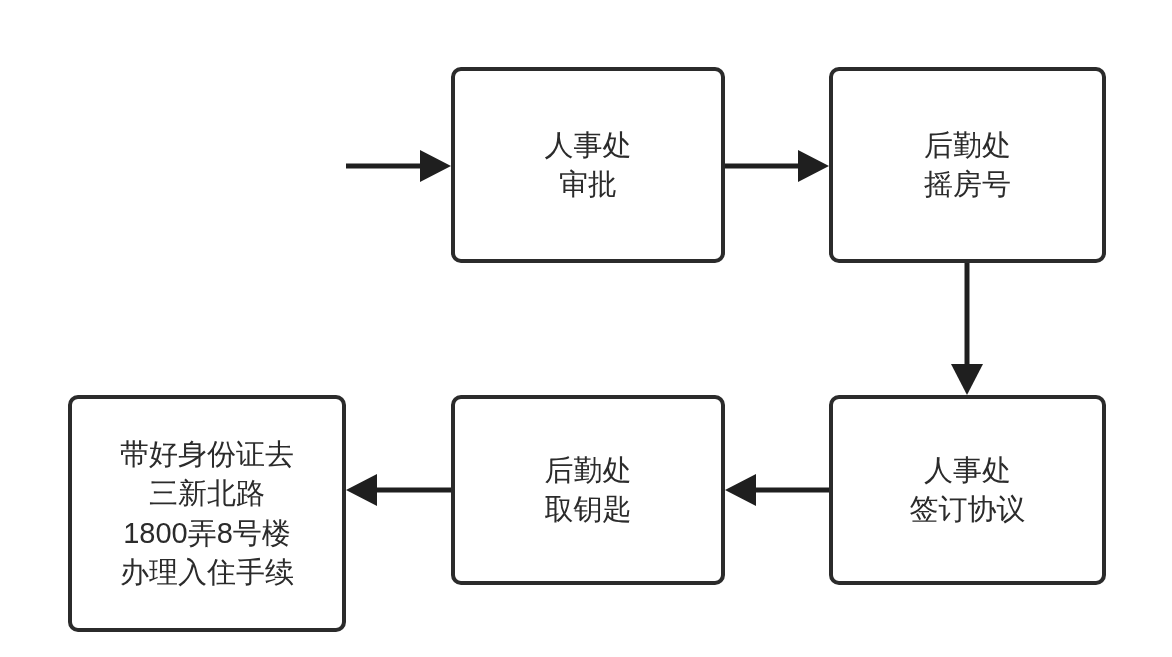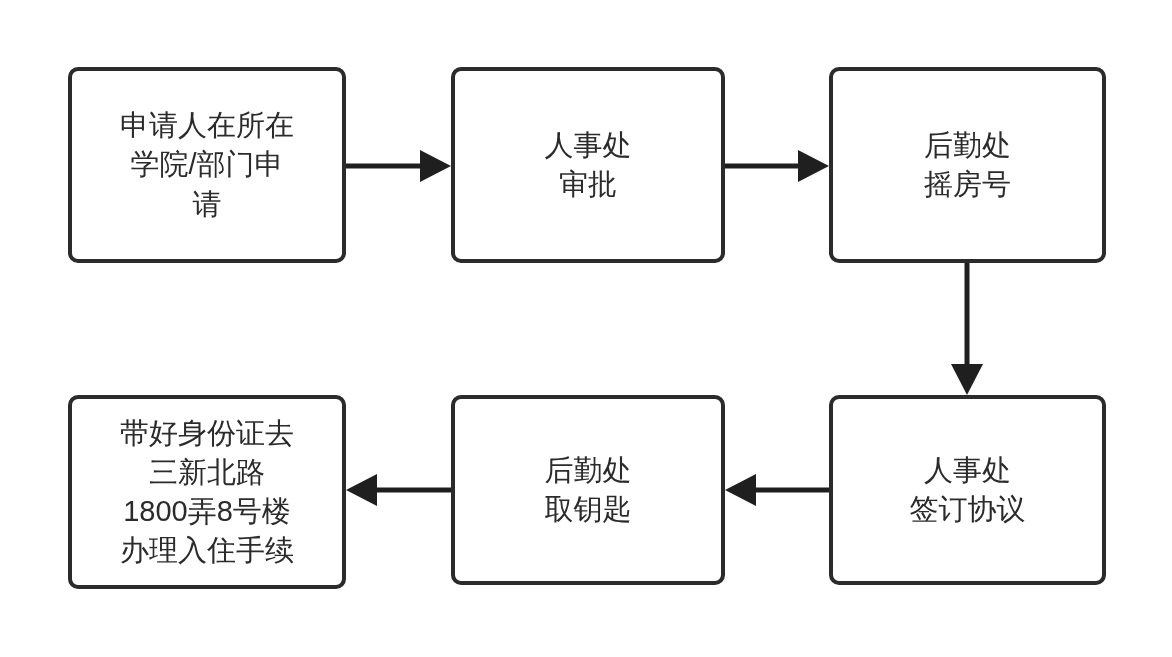--- a/index.html
+++ b/index.html
@@ -40,21 +40,21 @@
     color: #2b2b2b;
     padding: 4px 10px;
   }
   
   #node-apply          { left: 68px;  top: 67px;  width: 278px; height: 196px; }
   #node-hr-approval    { left: 451px; top: 67px;  width: 274px; height: 196px; }
   #node-room-lottery   { left: 829px; top: 67px;  width: 277px; height: 196px; }
   
   #node-hr-agreement   { left: 829px; top: 395px; width: 277px; height: 190px; }
   #node-get-key        { left: 451px; top: 395px; width: 274px; height: 190px; }
-  #node-check-in       { left: 68px;  top: 395px; width: 278px; height: 194px; }
+  #node-check-in       { left: 68px;  top: 395px; width: 278px; height: 237px; }
 </style>
 </head>
 <body>
 
 <div class="canvas">
 
   <svg class="arrow-layer" viewBox="0 0 1172 657" xmlns="http://www.w3.org/2000/svg" aria-hidden="true">
     <g stroke="#1f1f1f" stroke-width="5" fill="#1f1f1f">
 
       <line x1="346" y1="166" x2="424" y2="166"></line>
@@ -67,25 +67,20 @@
       <polygon points="967,395 951,364 983,364" stroke="none"></polygon>
 
       <line x1="829" y1="490" x2="752" y2="490"></line>
       <polygon points="725,490 756,474 756,506" stroke="none"></polygon>
 
       <line x1="451" y1="490" x2="373" y2="490"></line>
       <polygon points="346,490 377,474 377,506" stroke="none"></polygon>
     </g>
   </svg>
 
-  <div class="node" id="node-apply">
-    <span class="node-label">申请人在所在
-学院/部门申
-请</span>
-  </div>
 
   <div class="node" id="node-hr-approval">
     <span class="node-label">人事处
 审批</span>
   </div>
 
   <div class="node" id="node-room-lottery">
     <span class="node-label">后勤处
 摇房号</span>
   </div>

